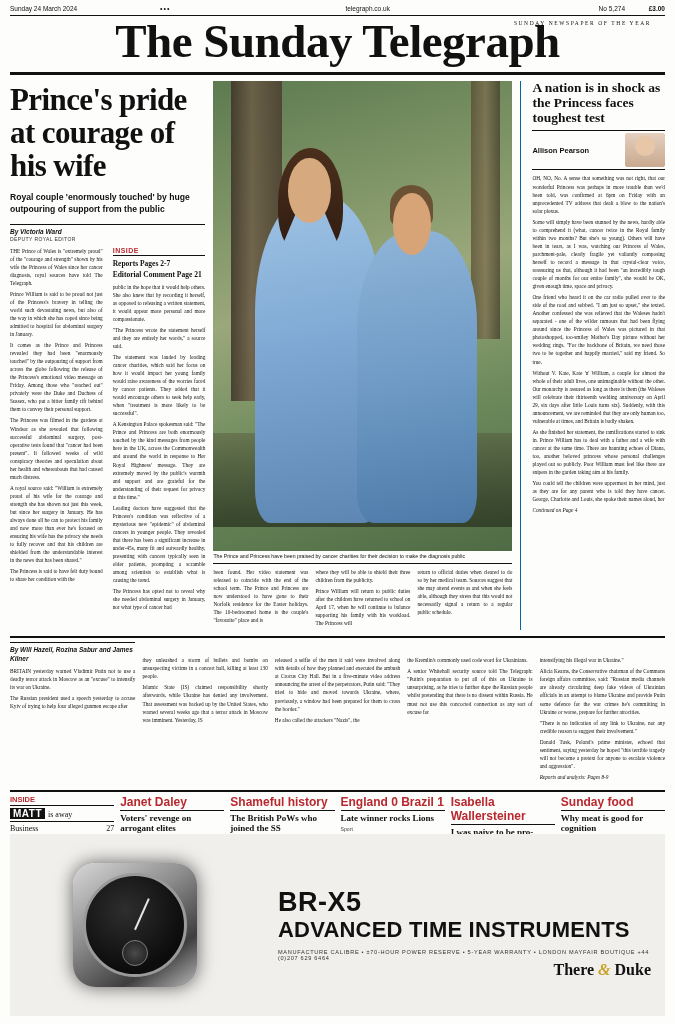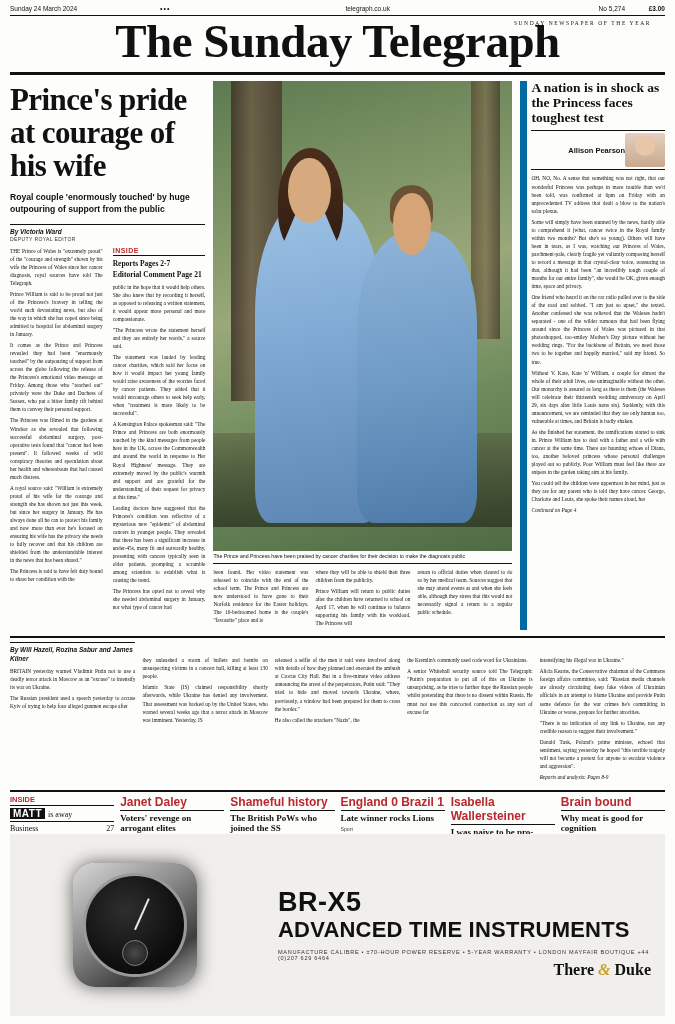--- a/index.html
+++ b/index.html
@@ -55,21 +55,21 @@
   }
 
   
   .main {
     display: flex;
     padding: 6px 10px 0 10px;
     gap: 8px;
   }
   .col-left { width: 196px; }
   .col-mid  { width: 300px; }
-  .col-right{ width: 145px; border-left: 7px solid #0369a1; padding-left: 4px; }
+  .col-right{ width: 145px; border-left: 1px solid #0369a1; padding-left: 11px; }
 
   .headline {
     font-family: "Liberation Serif", serif;
     font-weight: bold;
     font-size: 31px;
     line-height: 1.07;
     letter-spacing: -0.6px;
     margin: 2px 0 10px 0;
   }
   .standfirst {
@@ -174,21 +174,21 @@
   .mid-body .c { width: 33.33%; }
 
   
   .right-head {
     font-family: "Liberation Serif", serif;
     font-weight: bold; font-size: 13.5px; line-height: 1.1;
     margin-bottom: 5px;
   }
   .col-author {
     border-top: 1px solid #111; border-bottom: 1px solid #111;
-    display: flex; align-items: center; justify-content: flex-end;
+    display: flex; align-items: center; justify-content: space-between;
     padding: 2px 0; margin-bottom: 4px;
   }
   .col-author .nm {
     font-family: "Liberation Sans", sans-serif;
     font-weight: bold; font-size: 7.5px;
   }
   .col-author .face {
     width: 40px; height: 34px; border-radius: 2px;
     background: linear-gradient(180deg,#e4cfc0,#c9a98f);
     position: relative; overflow: hidden;
@@ -515,21 +515,21 @@
       </div>
 
       <div class="strip-cell">
         <div class="hd">Isabella Wallersteiner</div>
         <div class="ttl">I was naive to be pro-immigration</div>
         <div class="kind">Comment</div>
         <div class="thumb t4"></div>
       </div>
 
       <div class="strip-cell">
-        <div class="hd">Brain bound</div>
+        <div class="hd">Sunday food</div>
         <div class="ttl">Why meat is good for cognition</div>
         <div class="kind">Sunday</div>
         <div class="thumb t6"></div>
       </div>
 
     </div>
   </div>
 
   <div class="advert">
     <div class="left">

